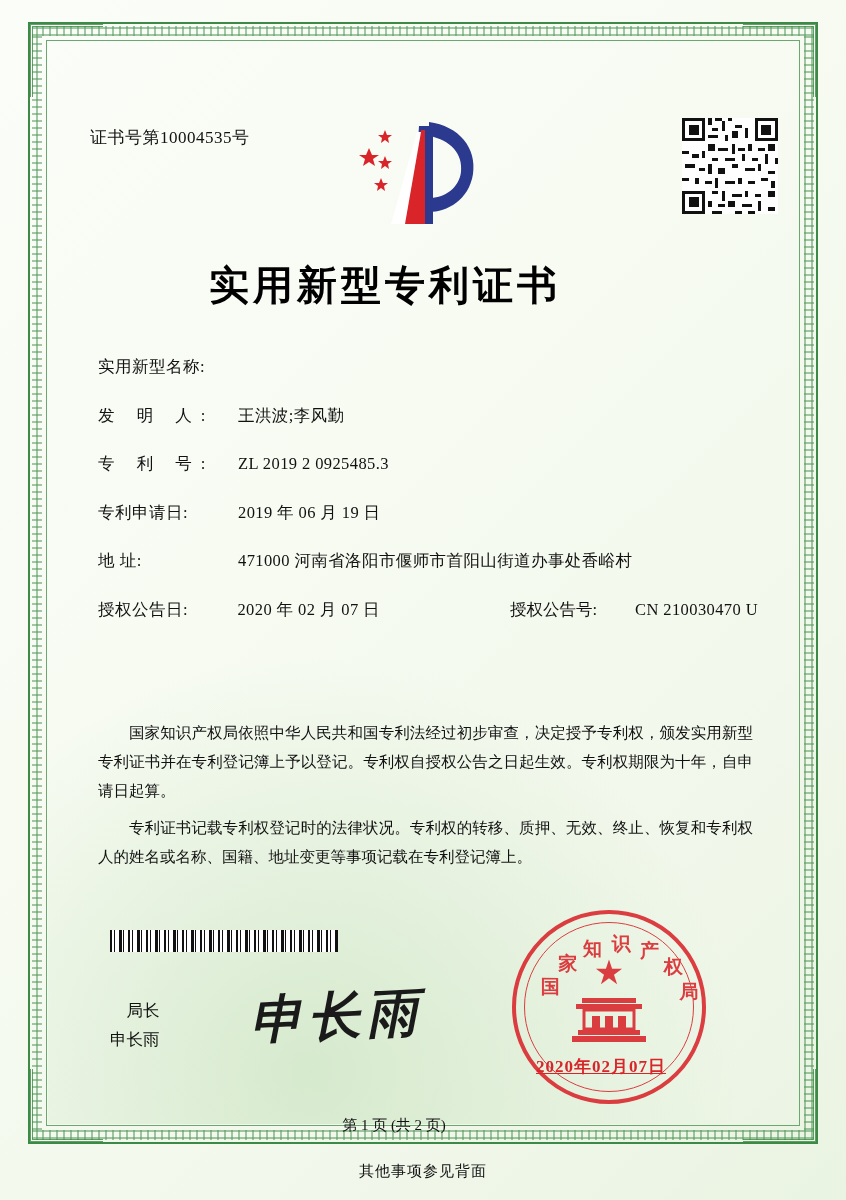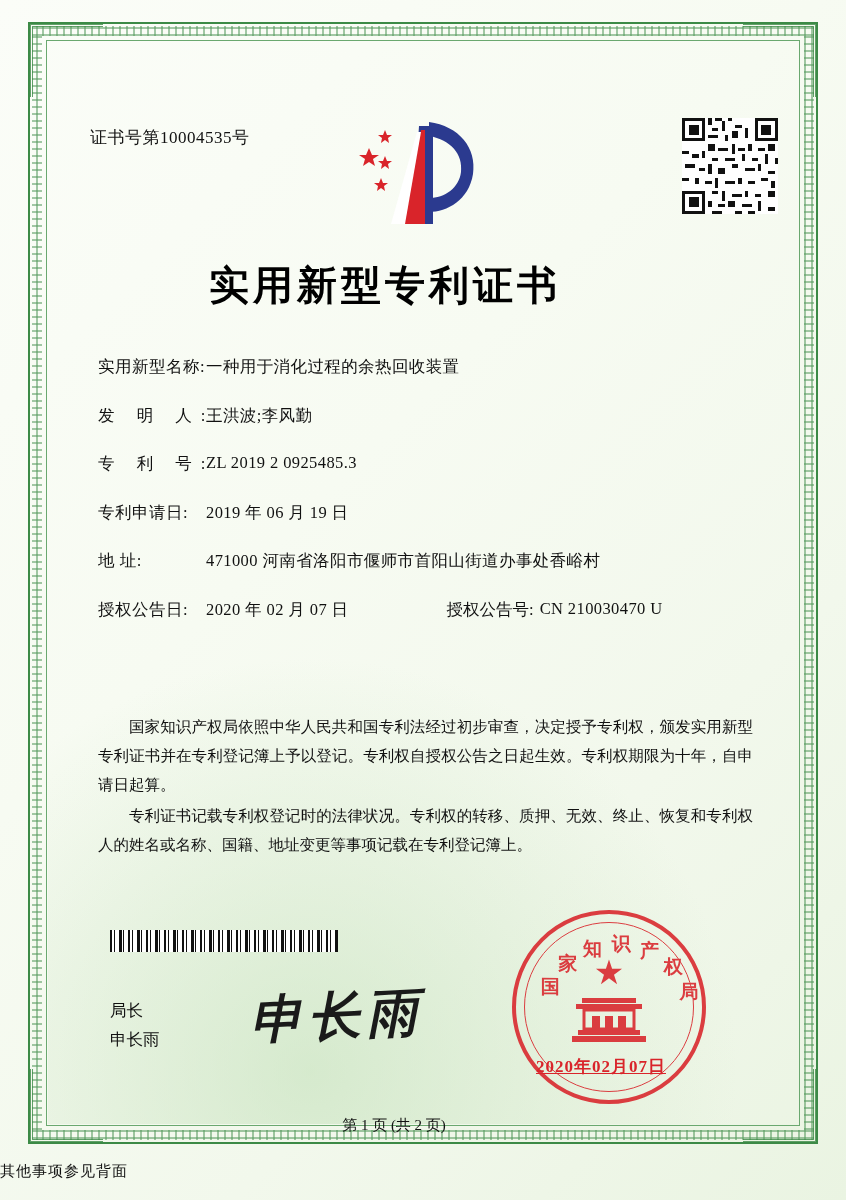--- a/index.html
+++ b/index.html
@@ -111,63 +111,65 @@
   
   .fields {
     position: absolute;
     left: 98px; top: 356px;
     width: 660px;
     font-size: 16.5px;
     color: #111;
   }
   .row {
     display: flex;
-    align-items: flex-start;
+    align-items: center;
     margin-bottom: 26.5px;
     white-space: nowrap;
+    gap: 32px;
   }
   .lbl {
     display: inline-block;
     width: 108px;
     letter-spacing: 0.5px;
   }
   .lbl.sp { letter-spacing: 9px; }
   .val { letter-spacing: 0.4px; }
   .row.dual .seg2 { margin-left: 98px; }
 
   
   .paras {
     position: absolute;
     left: 98px; top: 710px;
     width: 655px;
     font-size: 15.5px;
     line-height: 29px;
     color: #111;
     text-align: justify;
   }
-  .paras p { margin: 2px 0 2px 0; text-indent: 2em; }
+  .paras p { margin: 8px 0 2px 0; text-indent: 2em; }
 
   
   .barcode {
     position: absolute;
     left: 110px; top: 930px;
     width: 228px; height: 22px;
     background:
       repeating-linear-gradient(90deg,
         #111 0 2px, #fff 2px 4px, #111 4px 5px, #fff 5px 9px,
         #111 9px 12px, #fff 12px 13px, #111 13px 14px, #fff 14px 18px);
   }
 
   
   .sig-label {
     position: absolute;
     left: 110px; top: 996px;
     font-size: 16.5px;
     line-height: 29px;
     color: #111;
+    text-align: right;
   }
   .sig-script {
     position: absolute;
     left: 250px; top: 982px;
     font-size: 52px;
     color: #1a1a1a;
     font-family: "DejaVu Serif", "Liberation Serif", serif;
     font-style: italic;
     font-weight: bold;
     letter-spacing: 6px;
@@ -233,20 +235,21 @@
     left: 0; top: 1116px;
     width: 788px;
     text-align: center;
     font-size: 15px;
     color: #111;
   }
   .footnote {
     position: absolute;
     left: 0; top: 1162px;
     width: 846px;
+    text-align: center;
     font-size: 15px;
     color: #111;
     letter-spacing: 1px;
   }
 </style>
 </head>
 <body>
 
 <div class="page">
 
@@ -355,21 +358,20 @@
         <rect x="20" y="28" width="2" height="1"></rect>
       </g>
     </svg>
   </div>
 
   <div class="title">实用新型专利证书</div>
 
   <div class="fields">
     <div class="row">
       <span class="lbl">实用新型名称:</span>
-      <span class="val">一种用于消化过程的余热回收装置</span>
     </div>
     <div class="row">
       <span class="lbl sp">发 明 人:</span>
       <span class="val">王洪波;李风勤</span>
     </div>
     <div class="row">
       <span class="lbl sp">专 利 号:</span>
       <span class="val">ZL 2019 2 0925485.3</span>
     </div>
     <div class="row">

